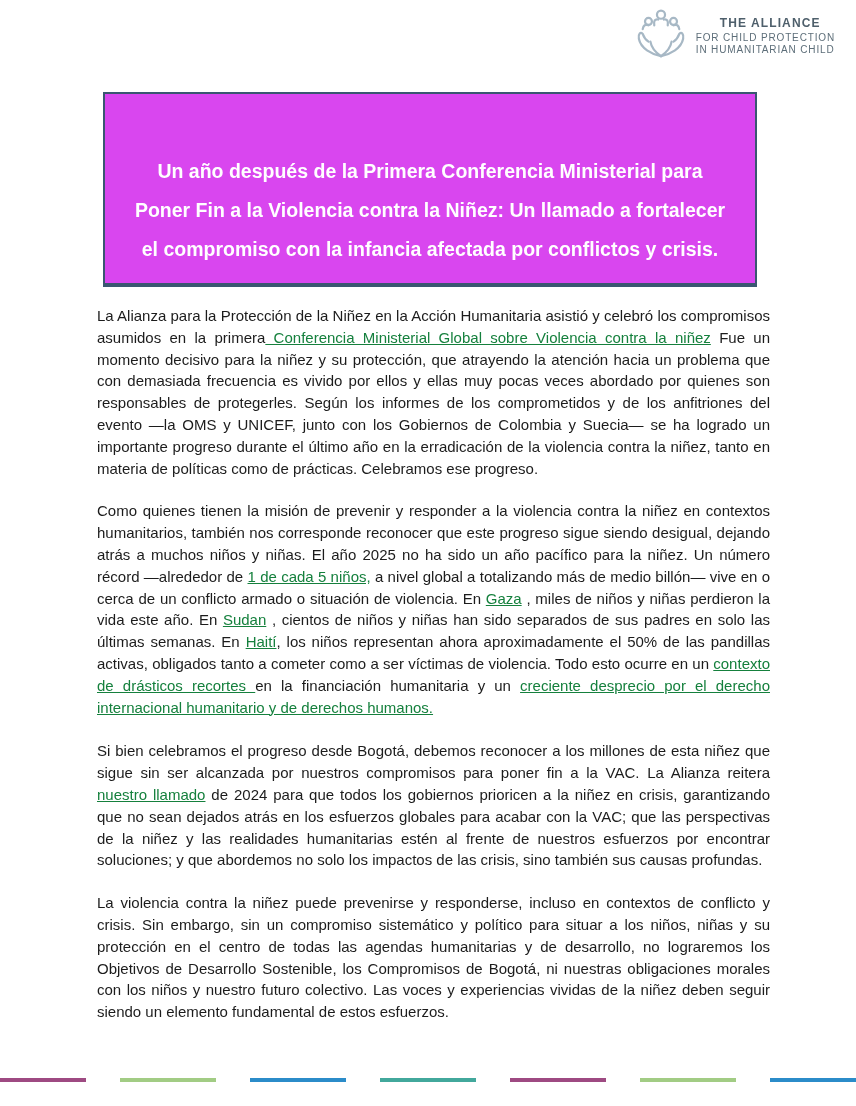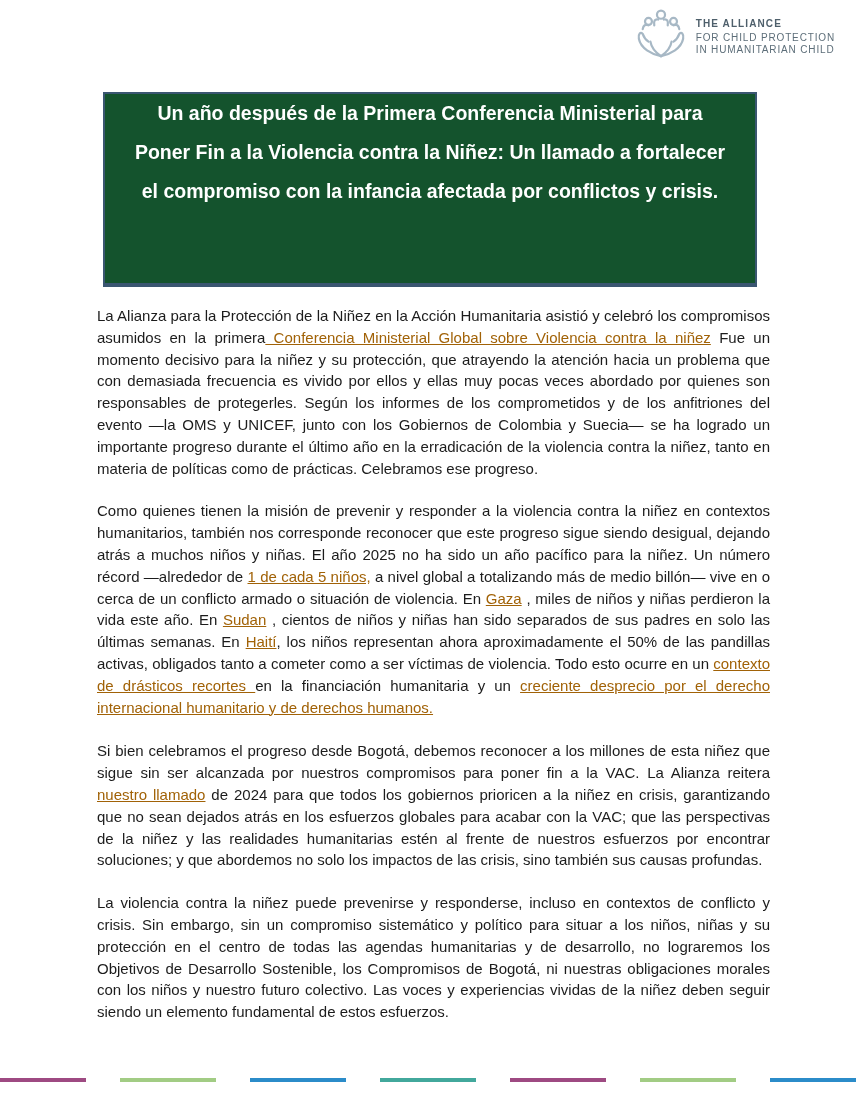--- a/index.html
+++ b/index.html
@@ -11,52 +11,52 @@
     overflow:hidden;
   }
   
   .header{
     display:flex;justify-content:flex-end;
     padding:8px 21px 0 0;height:62px;box-sizing:border-box;
   }
   .logo{display:flex;align-items:center;gap:6px;}
   .logo-text{display:flex;flex-direction:column;justify-content:center;}
   .logo-title{
-    font-size:10px;font-weight:bold;color:#4e5f6b;
-    letter-spacing:1.1px;line-height:17px;
+    font-size:12px;font-weight:bold;color:#4e5f6b;
+    letter-spacing:1.1px;line-height:17px;margin-left:24px;
   }
   .logo-sub{
     font-size:10px;color:#5d6e79;letter-spacing:0.85px;line-height:11.5px;
   }
   
   .banner{
     margin:30px 99px 0 103px;
-    background:#14532d;
+    background:#d946ef;
     border:2px solid #3a5671;
     border-bottom-width:4px;
     box-sizing:border-box;
     height:195px;
-    display:flex;align-items:flex-start;justify-content:center;
-    padding:0 28px;
+    display:flex;align-items:flex-end;justify-content:center;
+    padding:14px 28px;
   }
   .banner h1{
     margin:0;color:#ffffff;text-align:center;
     font-size:19.5px;font-weight:bold;line-height:39px;
     font-family:"Liberation Sans",sans-serif;
   }
   
   .doc-body{
     margin:18px 86px 0 97px;
     color:#1c1c1c;
     font-size:15px;line-height:21.8px;
     text-align:justify;
   }
   .para{margin:0 0 21px 0;}
   .para.extra-gap{margin-bottom:22px;}
-  .doc-link{color:#a16207;text-decoration:underline;}
+  .doc-link{color:#15803d;text-decoration:underline;}
   
   .footer-dashes{
     position:absolute;left:-10px;right:-10px;top:1078px;
     display:flex;justify-content:space-between;
   }
   .dash{display:block;width:96px;height:4px;}
 </style>
 </head>
 <body>
 

